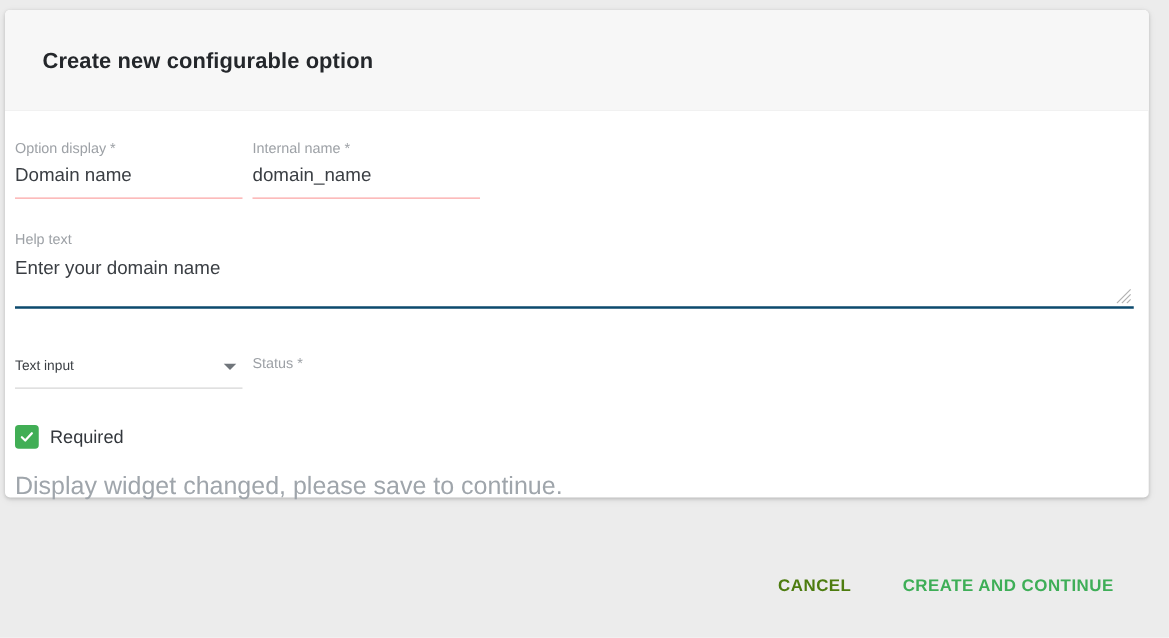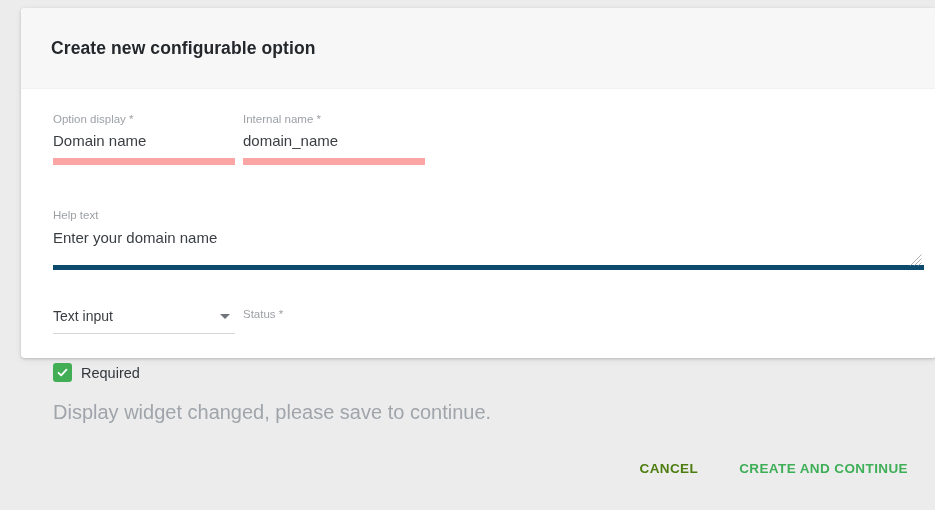--- a/index.html
+++ b/index.html
@@ -6,24 +6,24 @@
     margin: 0;
     padding: 0;
     width: 935px;
     height: 510px;
     background: #ececec;
     font-family: "Liberation Sans", sans-serif;
     -webkit-font-smoothing: antialiased;
   }
   .card {
     position: absolute;
-    left: 21px;
+    left: 4px;
     top: 8px;
     width: 915px;
-    height: 350px;
+    height: 390px;
     background: #ffffff;
     border-radius: 4px;
     box-shadow: 0 1px 3px rgba(0,0,0,0.18), 0 2px 8px rgba(0,0,0,0.06);
     box-sizing: border-box;
   }
   .card-header {
     height: 81px;
     background: #f7f7f7;
     border-radius: 4px 4px 0 0;
     border-bottom: 1px solid #f1f1f1;
@@ -36,64 +36,64 @@
     margin: 0;
     font-size: 17.5px;
     font-weight: 700;
     color: #24272b;
     letter-spacing: 0.1px;
   }
   .card-body {
     position: relative;
     height: 408px;
     box-sizing: border-box;
-    padding: 24px 12px 0 32px;
+    padding: 24px 12px 0 8px;
   }
   .fields-row {
     display: flex;
   }
   .field {
     width: 182px;
     margin-right: 8px;
     box-sizing: border-box;
   }
   .field-label {
     font-size: 11.5px;
     line-height: 13px;
     color: #9da1a6;
     margin-bottom: 7px;
     display: block;
   }
   .text-input {
     display: block;
     width: 100%;
     border: none;
-    border-bottom: 7px solid #fca5a5;
+    border-bottom: 1px solid #fca5a5;
     background: transparent;
     font-family: "Liberation Sans", sans-serif;
     font-size: 15px;
     line-height: 16px;
     color: #3a3e43;
     padding: 0 0 9px 0;
     margin: 0;
     outline: none;
     box-sizing: border-box;
   }
   .help-group {
-    margin-top: 44px;
+    margin-top: 27px;
   }
   .textarea-wrap {
     position: relative;
   }
   .help-input {
     display: block;
     width: 100%;
     height: 41px;
     border: none;
-    border-bottom: 5px solid #0c4a6e;
+    border-bottom: 2px solid #0c4a6e;
     background: transparent;
     resize: none;
     font-family: "Liberation Sans", sans-serif;
     font-size: 15px;
     line-height: 18px;
     color: #3a3e43;
     padding: 0;
     margin: 0;
     outline: none;
     box-sizing: border-box;
@@ -109,21 +109,21 @@
   .selects-row {
     display: flex;
     margin-top: 38px;
   }
   .select-value {
     display: flex;
     align-items: center;
     justify-content: space-between;
     border-bottom: 1px solid #d6d6d6;
     padding-bottom: 9px;
-    font-size: 14px;
+    font-size: 11px;
     line-height: 16px;
     color: #3a3e43;
     cursor: pointer;
   }
   .caret-down {
     width: 0;
     height: 0;
     border-left: 5px solid transparent;
     border-right: 5px solid transparent;
     border-top: 5px solid #70757b;

